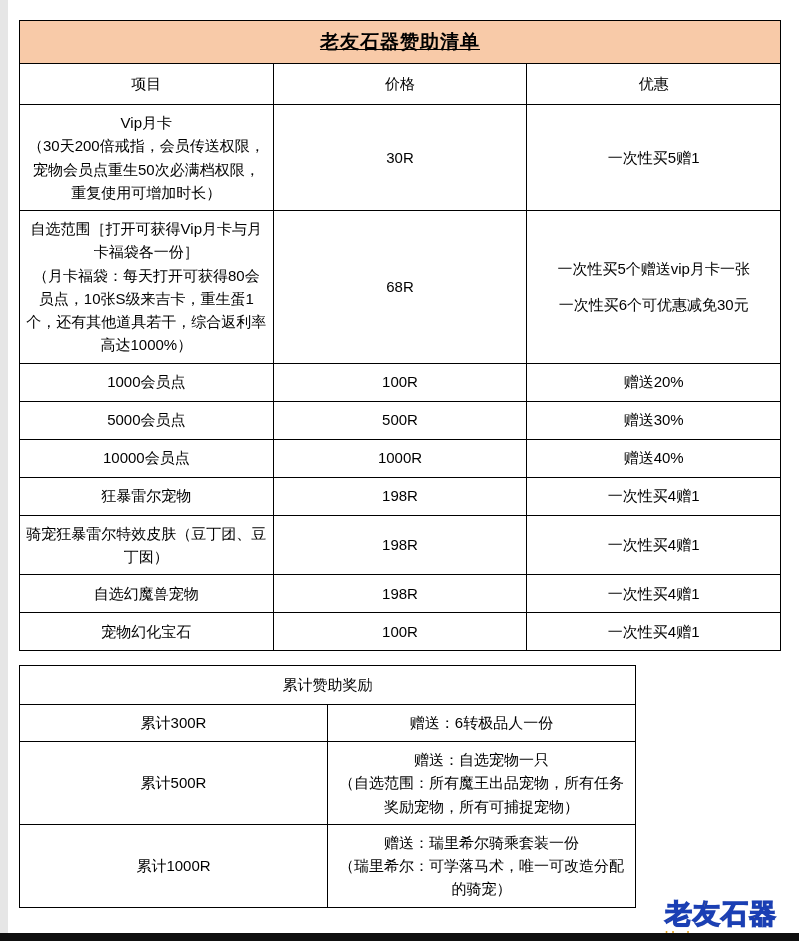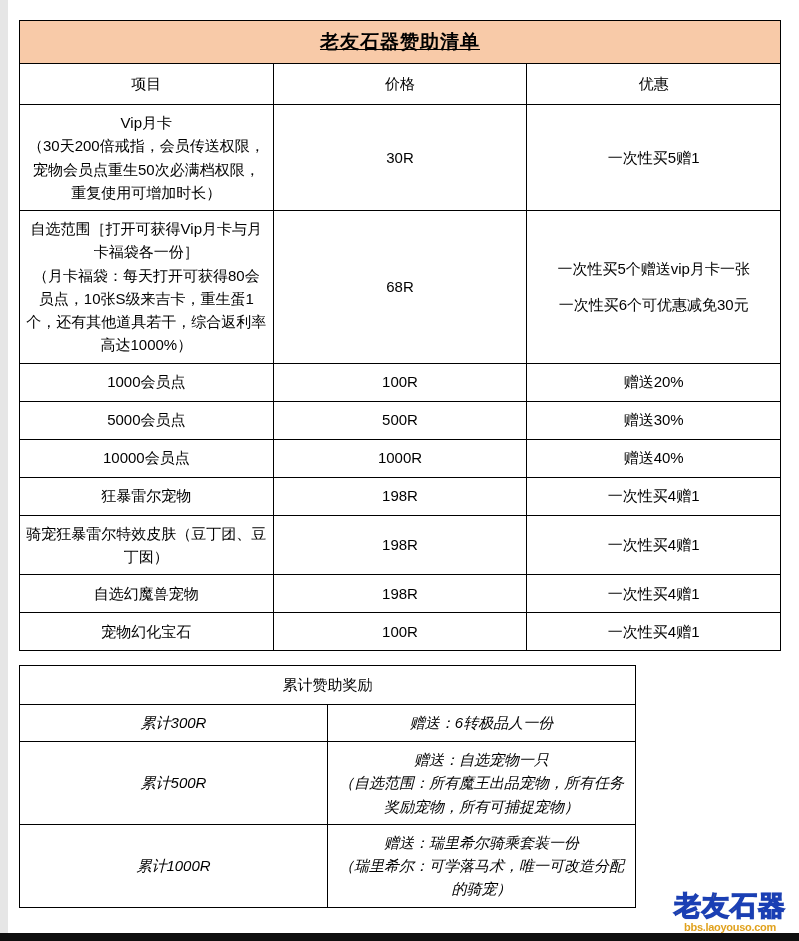--- a/index.html
+++ b/index.html
@@ -76,29 +76,29 @@
   #cumulative-table {
     width: 617px;
     margin-top: 14px;
   }
   #cumulative-table .col-tier   { width: 237px; }
   #cumulative-table .col-reward { width: 380px; margin-top: 40px; }
   #cumulative-table .title-cell {
     height: 26px;
     font-size: 15px;
   }
-  #cumulative-table .data-row td { height: 24px; font-style: italic; }
+  #cumulative-table .data-row td { height: 24px; }
 
   
   .watermark {
     position: absolute;
     right: 4px;
-    bottom: 8px;
+    bottom: 0;
     width: 130px;
-    text-align: center;
+    text-align: left;
     pointer-events: none;
     user-select: none;
   }
   .watermark .wm-main {
     font-size: 27px;
     font-weight: bold;
     letter-spacing: 1px;
     color: #efa820;
     -webkit-text-stroke: 1.2px #1a3fb4;
     text-shadow: 0 0 1px #1a3fb4;

